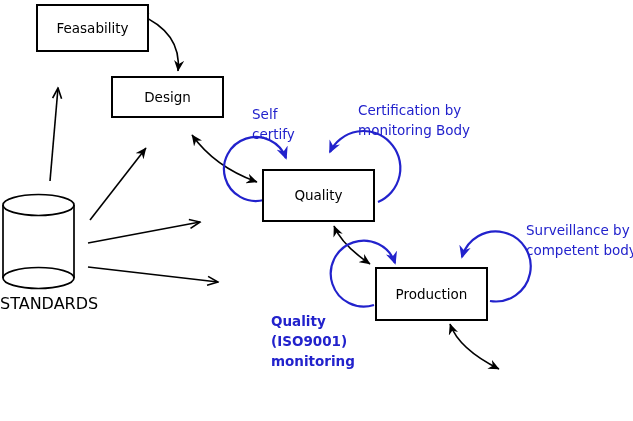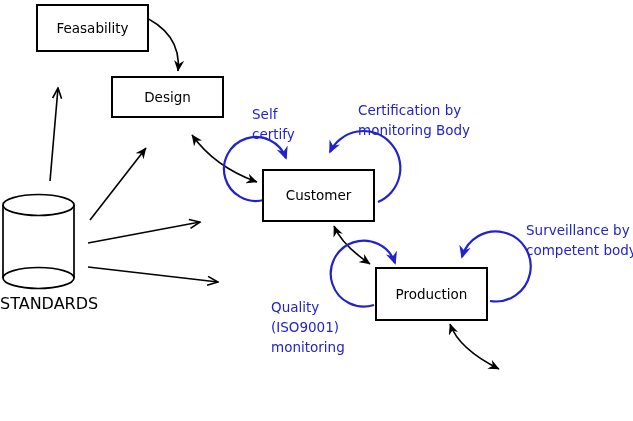--- a/index.html
+++ b/index.html
@@ -45,21 +45,21 @@
   }
   .annotation {
     position: absolute;
     color: var(--annotation);
     font-size: 13.5px;
     line-height: 20px;
   }
   .ann-self-certify  { left: 252px; top: 104px; width: 62px;  }
   .ann-certification { left: 358px; top: 100px; width: 118px; }
   .ann-surveillance  { left: 526px; top: 220px; width: 118px; }
-  .ann-quality       { left: 271px; top: 297px; width: 88px;  }
+  .ann-quality       { left: 271px; top: 311px; width: 88px; font-weight: bold;  }
   .black-wire { stroke: var(--line); stroke-width: 1.6; fill: none; }
   .blue-wire  { stroke: var(--annotation); stroke-width: 2.2; fill: none; }
   .cyl-shape  { stroke: var(--line); stroke-width: 1.7; fill: none; }
   .mk-open  { stroke: var(--line); stroke-width: 1.6; fill: none; }
   .mk-fill  { fill: var(--line); stroke: none; }
   .mk-blue  { fill: var(--annotation); stroke: none; }
 </style>
 </head>
 <body>
 
@@ -101,21 +101,21 @@
     <path class="blue-wire" d="M490,301 A35,35 0 1 0 462,257" marker-end="url(#mBlue)"></path>
   </svg>
 
   <div class="node node-feasability">
     <span>Feasability</span>
   </div>
   <div class="node node-design">
     <span>Design</span>
   </div>
   <div class="node node-approval">
-    <span>Customer</span>
+    <span>Quality</span>
   </div>
   <div class="node node-production">
     <span>Production</span>
   </div>
 
   <div class="cyl-label">STANDARDS</div>
 
   <div class="annotation ann-self-certify">Self certify</div>
   <div class="annotation ann-certification">Certification by monitoring Body</div>
   <div class="annotation ann-surveillance">Surveillance by competent body</div>

